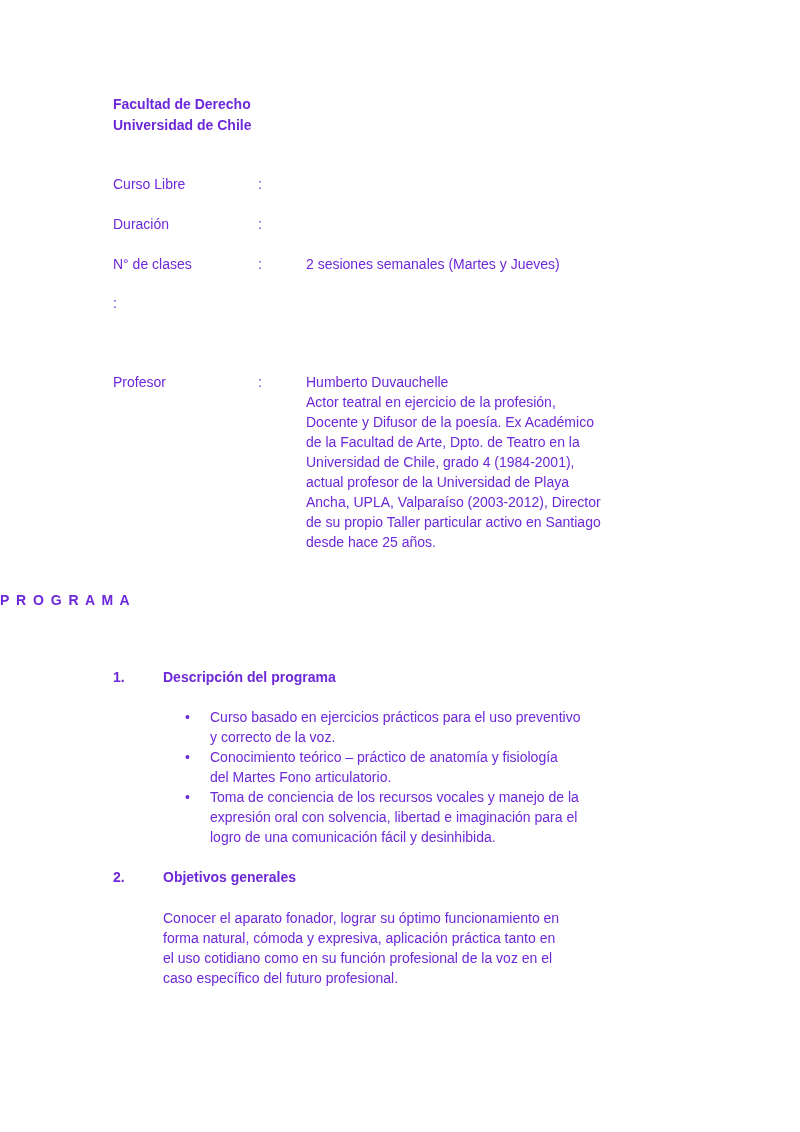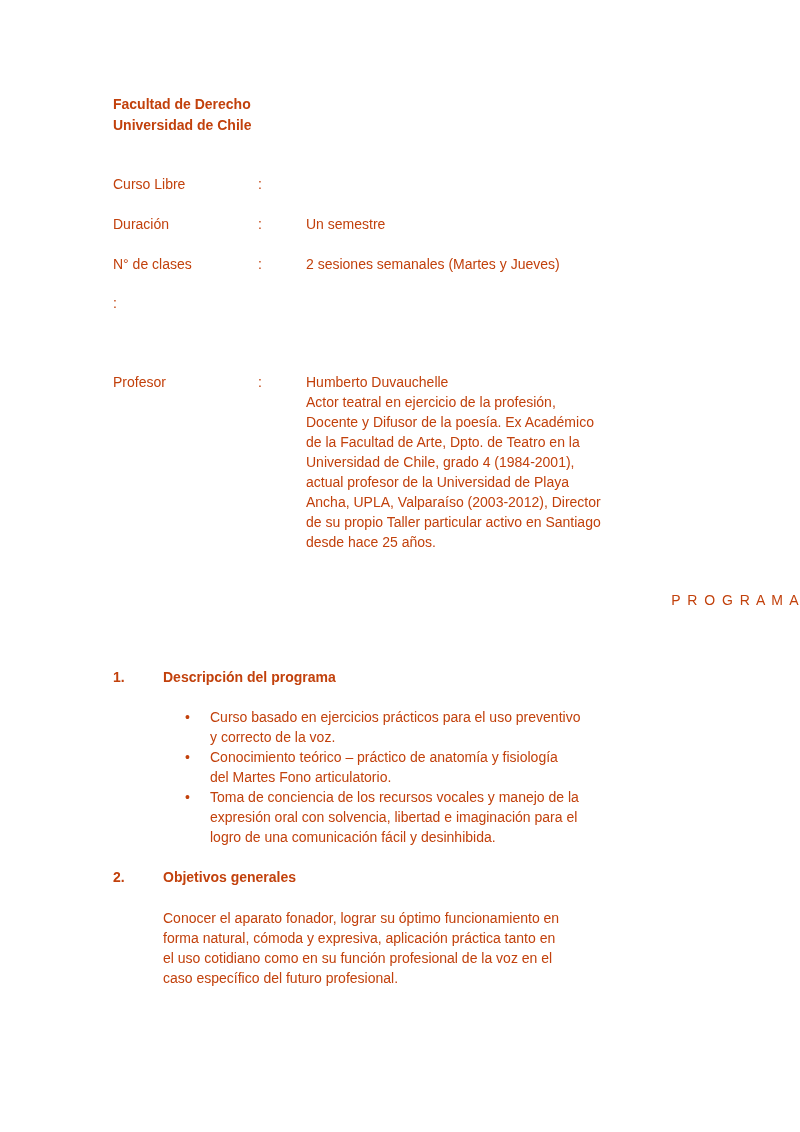--- a/index.html
+++ b/index.html
@@ -1,21 +1,21 @@
 <!DOCTYPE html>
 <html><head>
 <meta charset="utf-8">
 <style>
   html, body { margin: 0; padding: 0; background: #ffffff; }
   .page {
     position: relative;
     width: 800px;
     height: 1132px;
     background: #ffffff;
-    color: #c2410c;
+    color: #6d28d9;
     font-family: "Liberation Sans", "DejaVu Sans", sans-serif;
     font-size: 14px;
     line-height: 20px;
     overflow: hidden;
   }
   .doc-header {
     position: absolute;
     top: 94px;
     left: 113px;
     font-weight: bold;
@@ -29,22 +29,22 @@
     justify-content: space-between;
   }
   .info-row .lbl { width: 145px; white-space: pre-line; }
   .info-row .sep { width: 48px; }
   .info-row .val { width: 400px; white-space: pre-line; }
   .programa-title {
     position: absolute;
     top: 590px;
     left: 0;
     width: 100%;
-    text-align: right;
-    font-weight: normal;
+    text-align: left;
+    font-weight: bold;
     letter-spacing: 1.5px;
   }
   .section-heading {
     position: absolute;
     left: 113px;
     font-weight: bold;
     display: flex;
   }
   .section-heading .sec-num { width: 50px; }
   .bullet-list {
@@ -75,21 +75,20 @@
   </div>
 
   <div class="info-row" style="top:174px">
     <div class="lbl">Curso Libre</div>
     <div class="sep">:</div>
   </div>
 
   <div class="info-row" style="top:214px">
     <div class="lbl">Duración</div>
     <div class="sep">:</div>
-    <div class="val">Un semestre</div>
   </div>
 
   <div class="info-row" style="top:254px">
     <div class="lbl">N° de clases</div>
     <div class="sep">:</div>
     <div class="val">2 sesiones semanales (Martes y Jueves)</div>
   </div>
 
   <div class="info-row" style="top:293px">
     <div class="sep">:</div>

